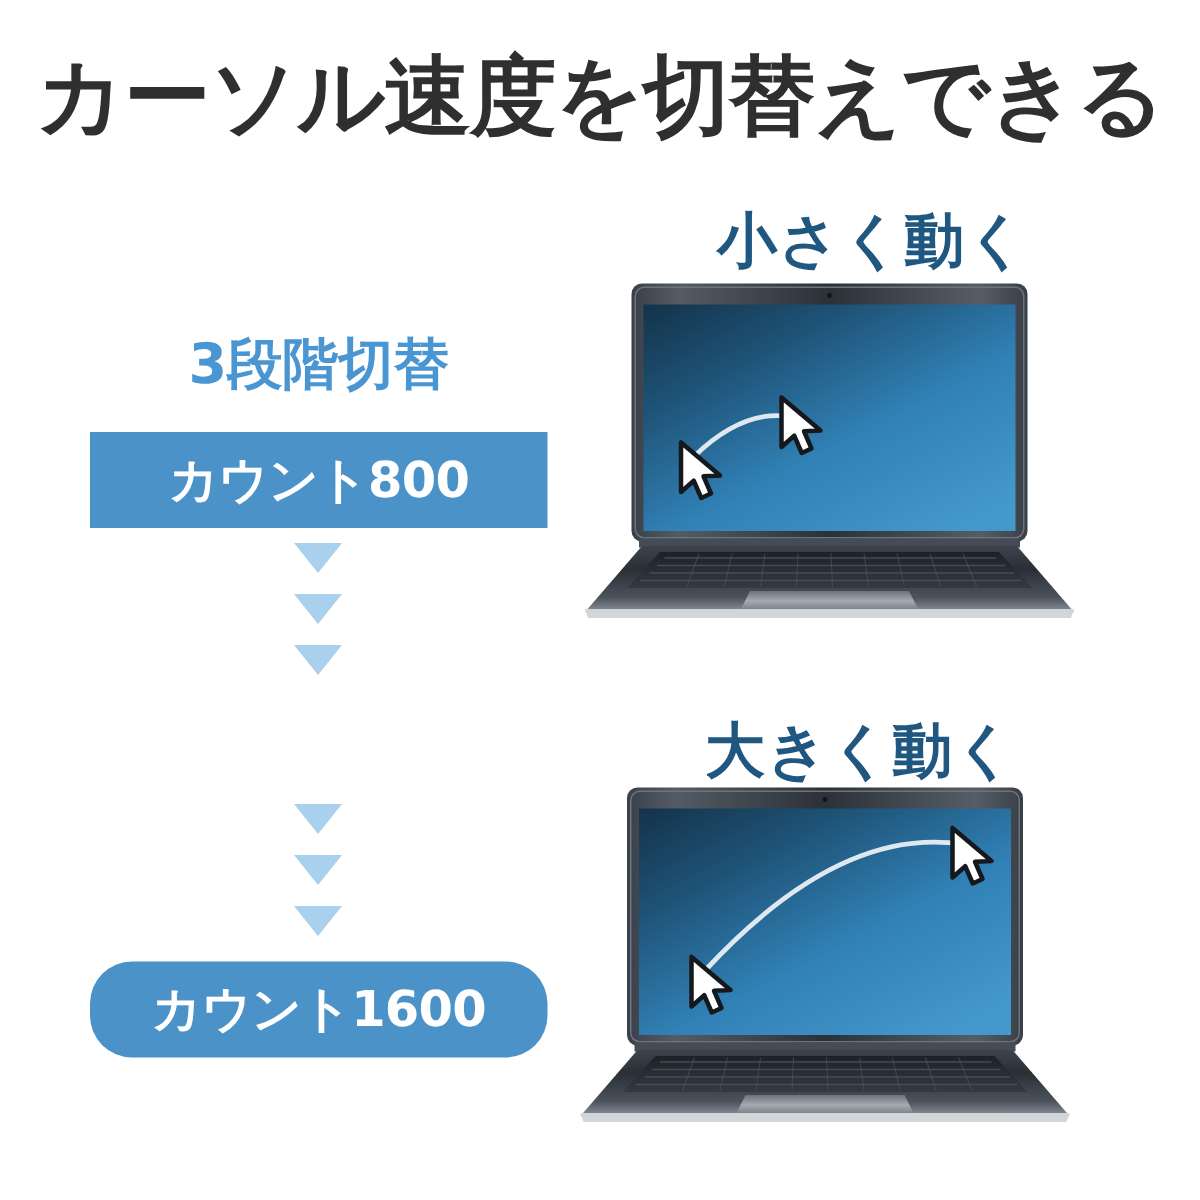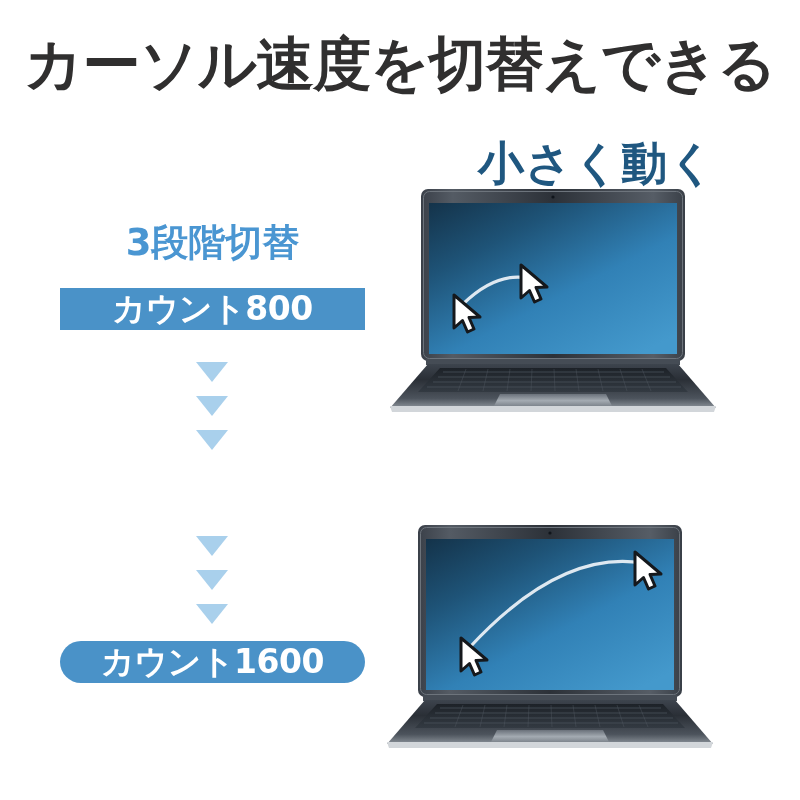--- a/index.html
+++ b/index.html
@@ -41,21 +41,21 @@
     font-size: 37px;
     font-weight: 700;
     color: #4a96d2;
     letter-spacing: 0px;
     white-space: nowrap;
   }
   .count-bar {
     position: absolute;
     left: 60px;
     width: 305px;
-    height: 42px;
+    height: 64px;
     background: #4a92c8;
     display: flex;
     align-items: center;
     justify-content: center;
   }
   .count-bar-label {
     font-size: 33px;
     font-weight: 700;
     color: #ffffff;
     letter-spacing: -0.5px;
@@ -76,21 +76,21 @@
     border-right: 16px solid transparent;
     border-top: 20px solid #a9d0ec;
   }
   .tri.t0 { top: 4px; }
   .tri.t1 { top: 38px; }
   .tri.t2 { top: 72px; }
 
   
   .move-heading {
     position: absolute;
-    font-size: 46px;
+    font-size: 40px;
     font-weight: 700;
     color: #1f5780;
     white-space: nowrap;
     letter-spacing: 1px;
   }
   #move-heading-0 { left: 478px; top: 133px; }
   #move-heading-1 { left: 470px; top: 473px; }
 
   
   .laptop { position: absolute; width: 330px; height: 235px; }
@@ -202,20 +202,21 @@
           <path d="M 232 183 L 239 205"></path>
         <path d="M 254 183 L 263 205"></path>
       </g>
 
       <path d="M 112 208 L 218 208 L 224 220 L 106 220 Z" fill="url(#pad0)" opacity="0.92"></path>
 
       <path d="M 2 220 L 328 220 L 326 226 L 4 226 Z" fill="#d2d6da"></path>
     </svg>
   </div>
 
+  <div class="move-heading" id="move-heading-1">大きく動く</div>
 
   <div class="laptop" id="laptop-1">
     <svg viewBox="0 0 330 235" xmlns="http://www.w3.org/2000/svg">
       <defs>
         <linearGradient id="scr1" x1="0" y1="0" x2="0.85" y2="1">
           <stop offset="0%" stop-color="#14334a"></stop>
           <stop offset="28%" stop-color="#1e5377"></stop>
           <stop offset="62%" stop-color="#3181b6"></stop>
           <stop offset="100%" stop-color="#4499cc"></stop>
         </linearGradient>

